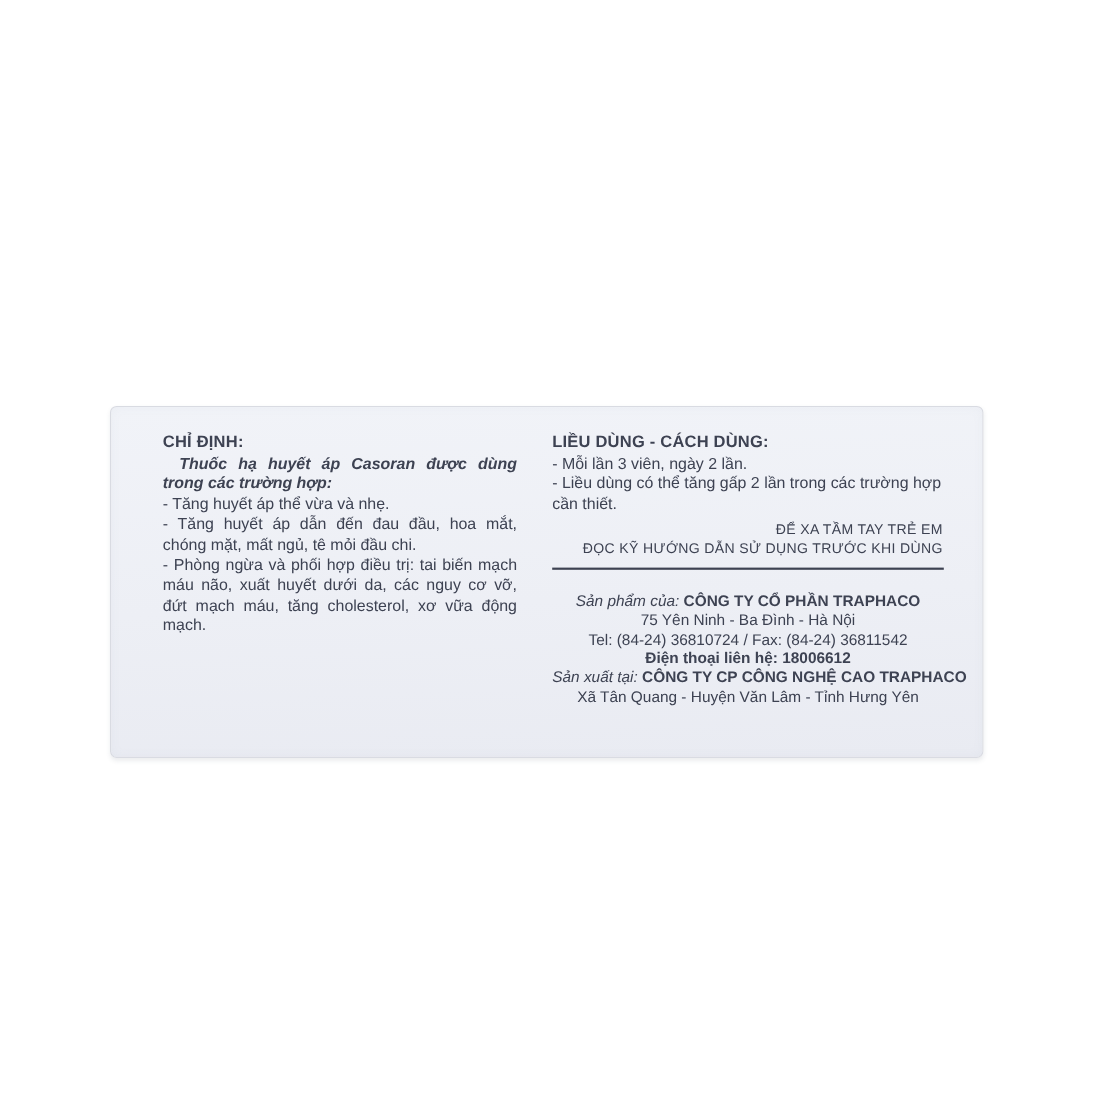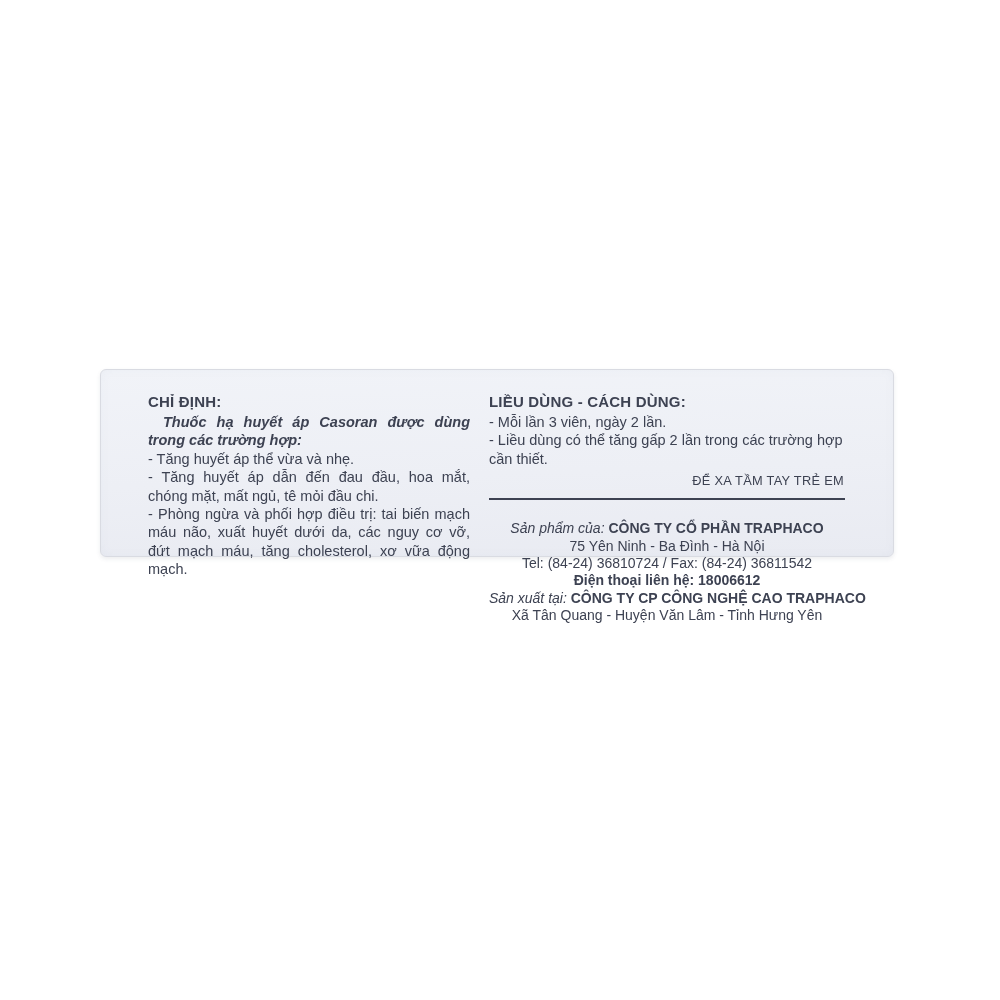--- a/index.html
+++ b/index.html
@@ -18,41 +18,41 @@
   .photo-stage {
     position: absolute;
     inset: 0;
     background: #ffffff;
   }
   .box-panel {
     position: absolute;
     left: 100px;
     top: 369px;
     width: 794px;
-    height: 188px;
+    height: 320px;
     background: linear-gradient(178deg, #f1f3f8 0%, #edeff5 55%, #e9ebf2 100%);
     border: 1px solid #d9dbe2;
     border-radius: 6px;
     box-shadow: 0 2px 4px rgba(70,75,95,0.10), inset 0 0 10px rgba(120,128,150,0.05);
     box-sizing: border-box;
   }
   .col {
     position: absolute;
     top: 22px;
     font-size: 14.5px;
     line-height: 1.27;
     color: #3d4252;
   }
   .col-left {
     left: 47px;
     width: 322px;
     text-align: justify;
   }
   .col-right {
-    left: 388px;
+    left: 401px;
     width: 356px;
     text-align: left;
   }
   .section-heading {
     font-weight: bold;
     font-size: 15px;
     letter-spacing: 0.2px;
     margin: 0 0 2px 0;
     text-align: left;
   }
@@ -115,20 +115,21 @@
       <p class="para">- Phòng ngừa và phối hợp điều trị: tai biến mạch máu não, xuất huyết dưới da, các nguy cơ vỡ, đứt mạch máu, tăng cholesterol, xơ vữa động mạch.</p>
     </div>
 
     <div class="col col-right">
       <p class="section-heading">LIỀU DÙNG - CÁCH DÙNG:</p>
       <p class="para">- Mỗi lần 3 viên, ngày 2 lần.</p>
       <p class="para">- Liều dùng có thể tăng gấp 2 lần trong các trường hợp cần thiết.</p>
 
       <div class="warning-block">
         <p class="warning-line">ĐỂ XA TẦM TAY TRẺ EM</p>
+        <p class="warning-line">ĐỌC KỸ HƯỚNG DẪN SỬ DỤNG TRƯỚC KHI DÙNG</p>
       </div>
 
       <hr class="rule">
 
       <div class="maker-block">
         <p class="maker-line"><span class="lbl-italic">Sản phẩm của:</span>&nbsp;<span class="name-bold">CÔNG TY CỔ PHẦN TRAPHACO</span></p>
         <p class="maker-line">75 Yên Ninh - Ba Đình - Hà Nội</p>
         <p class="maker-line">Tel: (84-24) 36810724 / Fax: (84-24) 36811542</p>
         <p class="maker-line bold-line">Điện thoại liên hệ: 18006612</p>
         <p class="maker-line"><span class="lbl-italic">Sản xuất tại:</span>&nbsp;<span class="name-bold">CÔNG TY CP CÔNG NGHỆ CAO TRAPHACO</span></p>

